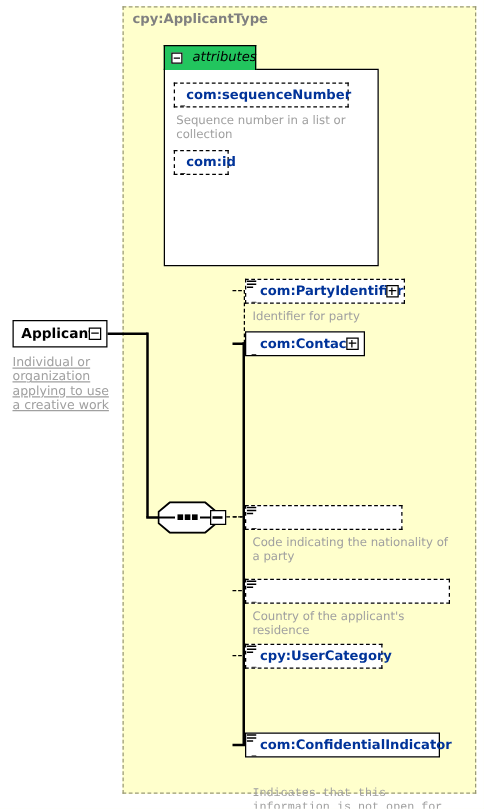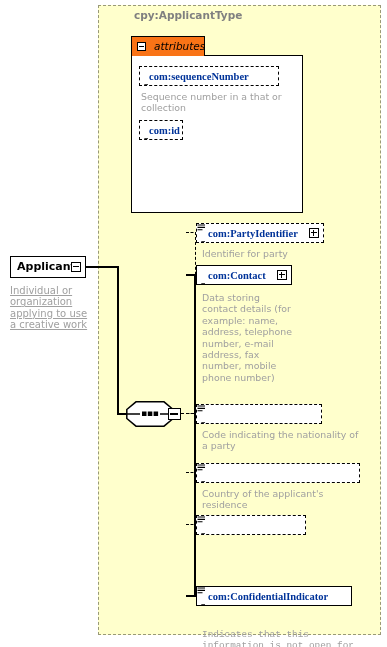--- a/index.html
+++ b/index.html
@@ -14,31 +14,31 @@
   .type-container{
     position:absolute;
     left:98px;top:5px;width:283px;height:630px;
     background:#ffffcc;
     border:1px dashed #999977;
     box-sizing:border-box;
   }
   .type-title{
     position:absolute;left:106px;top:9px;
     font-size:10.5px;font-weight:bold;color:#808080;
-    letter-spacing:0px;white-space:nowrap;margin-left:28px;
+    letter-spacing:0px;white-space:nowrap;
   }
 
   
   .attr-box{
     position:absolute;left:131px;top:55px;width:172px;height:158px;
     background:#ffffff;border:1px solid #000000;box-sizing:border-box;
   }
   .attr-tab{
     position:absolute;left:131px;top:36px;width:74px;height:20px;
-    background:#f97316;border:1px solid #000000;border-bottom:none;
+    background:#22c55e;border:1px solid #000000;border-bottom:none;
     box-sizing:border-box;z-index:3;
   }
   .attr-tab-label{
     position:absolute;left:22px;top:3px;
     font-size:10.5px;font-style:italic;color:#000;white-space:nowrap;
   }
   .minus-box{
     position:absolute;left:5px;top:5px;width:9px;height:9px;
     border:1px solid #000;background:#fff;box-sizing:border-box;
   }
@@ -53,21 +53,21 @@
   }
   .node.solid{border:1.5px solid #000000;}
   .node.dashed{border:1.5px dashed #000000;}
   .node .shadow{
     position:absolute;left:3px;top:100%;width:100%;height:4px;
     background:#b0b0b0;z-index:-1;
   }
   .node-label{
     position:absolute;top:2px;
     font-size:10.5px;font-weight:bold;color:#003399;
-    white-space:nowrap;line-height:15px;font-family:Liberation Serif, serif;
+    white-space:nowrap;line-height:15px;
   }
   .node.attrnode .node-label{left:9px;}
   .node.elemnode .node-label{left:11px;}
 
   
   .arrow-glyph{
     position:absolute;left:1px;bottom:0px;width:8px;height:8px;
     overflow:hidden;
   }
   
@@ -158,21 +158,21 @@
 
   <div class="node dashed attrnode" style="left:139px;top:66px;width:140px;">
     <span class="shadow"></span>
     <span class="arrow-glyph">
       <svg width="8" height="8" viewBox="0 0 8 8">
           <path d="M0 8 L7 1 M7 1 L3.3 1 M7 1 L7 4.6" stroke="#000" stroke-width="1.3" fill="none"></path>
         </svg>
     </span>
     <span class="node-label">com:sequenceNumber</span>
   </div>
-  <div class="doc" style="left:141px;top:91px;width:150px;">Sequence number in a that or collection</div>
+  <div class="doc" style="left:141px;top:91px;width:150px;">Sequence number in a list or collection</div>
 
   <div class="node dashed attrnode" style="left:139px;top:120px;width:44px;">
     <span class="shadow"></span>
     <span class="arrow-glyph">
       <svg width="8" height="8" viewBox="0 0 8 8">
           <path d="M0 8 L7 1 M7 1 L3.3 1 M7 1 L7 4.6" stroke="#000" stroke-width="1.3" fill="none"></path>
         </svg>
     </span>
     <span class="node-label">com:id</span>
   </div>
@@ -229,21 +229,20 @@
   <div class="node solid elemnode" style="left:196px;top:265px;width:96px;">
     <span class="shadow"></span>
     <span class="arrow-glyph">
       <svg width="8" height="8" viewBox="0 0 8 8">
           <path d="M0 8 L7 1 M7 1 L3.3 1 M7 1 L7 4.6" stroke="#000" stroke-width="1.3" fill="none"></path>
         </svg>
     </span>
     <span class="node-label">com:Contact</span>
     <span class="plus-box"></span>
   </div>
-  <div class="doc" style="left:202px;top:292px;width:92px;">Data storing contact details (for example: name, address, telephone number, e-mail address, fax number, mobile phone number)</div>
 
   <div class="lnd h" style="left:186px;top:413px;width:12px;"></div>
   <div class="node dashed elemnode" style="left:196px;top:404px;width:126px;">
     <span class="shadow"></span>
     <span class="list-glyph">
       <svg width="9" height="9" viewBox="0 0 9 9">
           <path d="M0.5 1 H8 M0.5 3.4 H8 M0.5 5.8 H5.5" stroke="#000" stroke-width="1.1" fill="none"></path>
         </svg>
     </span>
     <span class="arrow-glyph">
@@ -276,20 +275,21 @@
     <span class="list-glyph">
       <svg width="9" height="9" viewBox="0 0 9 9">
           <path d="M0.5 1 H8 M0.5 3.4 H8 M0.5 5.8 H5.5" stroke="#000" stroke-width="1.1" fill="none"></path>
         </svg>
     </span>
     <span class="arrow-glyph">
       <svg width="8" height="8" viewBox="0 0 8 8">
           <path d="M0 8 L7 1 M7 1 L3.3 1 M7 1 L7 4.6" stroke="#000" stroke-width="1.3" fill="none"></path>
         </svg>
     </span>
+    <span class="node-label">cpy:UserCategory</span>
   </div>
 
   <div class="ln h" style="left:186px;top:595px;width:12px;"></div>
   <div class="node solid elemnode" style="left:196px;top:586px;width:156px;">
     <span class="shadow"></span>
     <span class="list-glyph">
       <svg width="9" height="9" viewBox="0 0 9 9">
           <path d="M0.5 1 H8 M0.5 3.4 H8 M0.5 5.8 H5.5" stroke="#000" stroke-width="1.1" fill="none"></path>
         </svg>
     </span>

